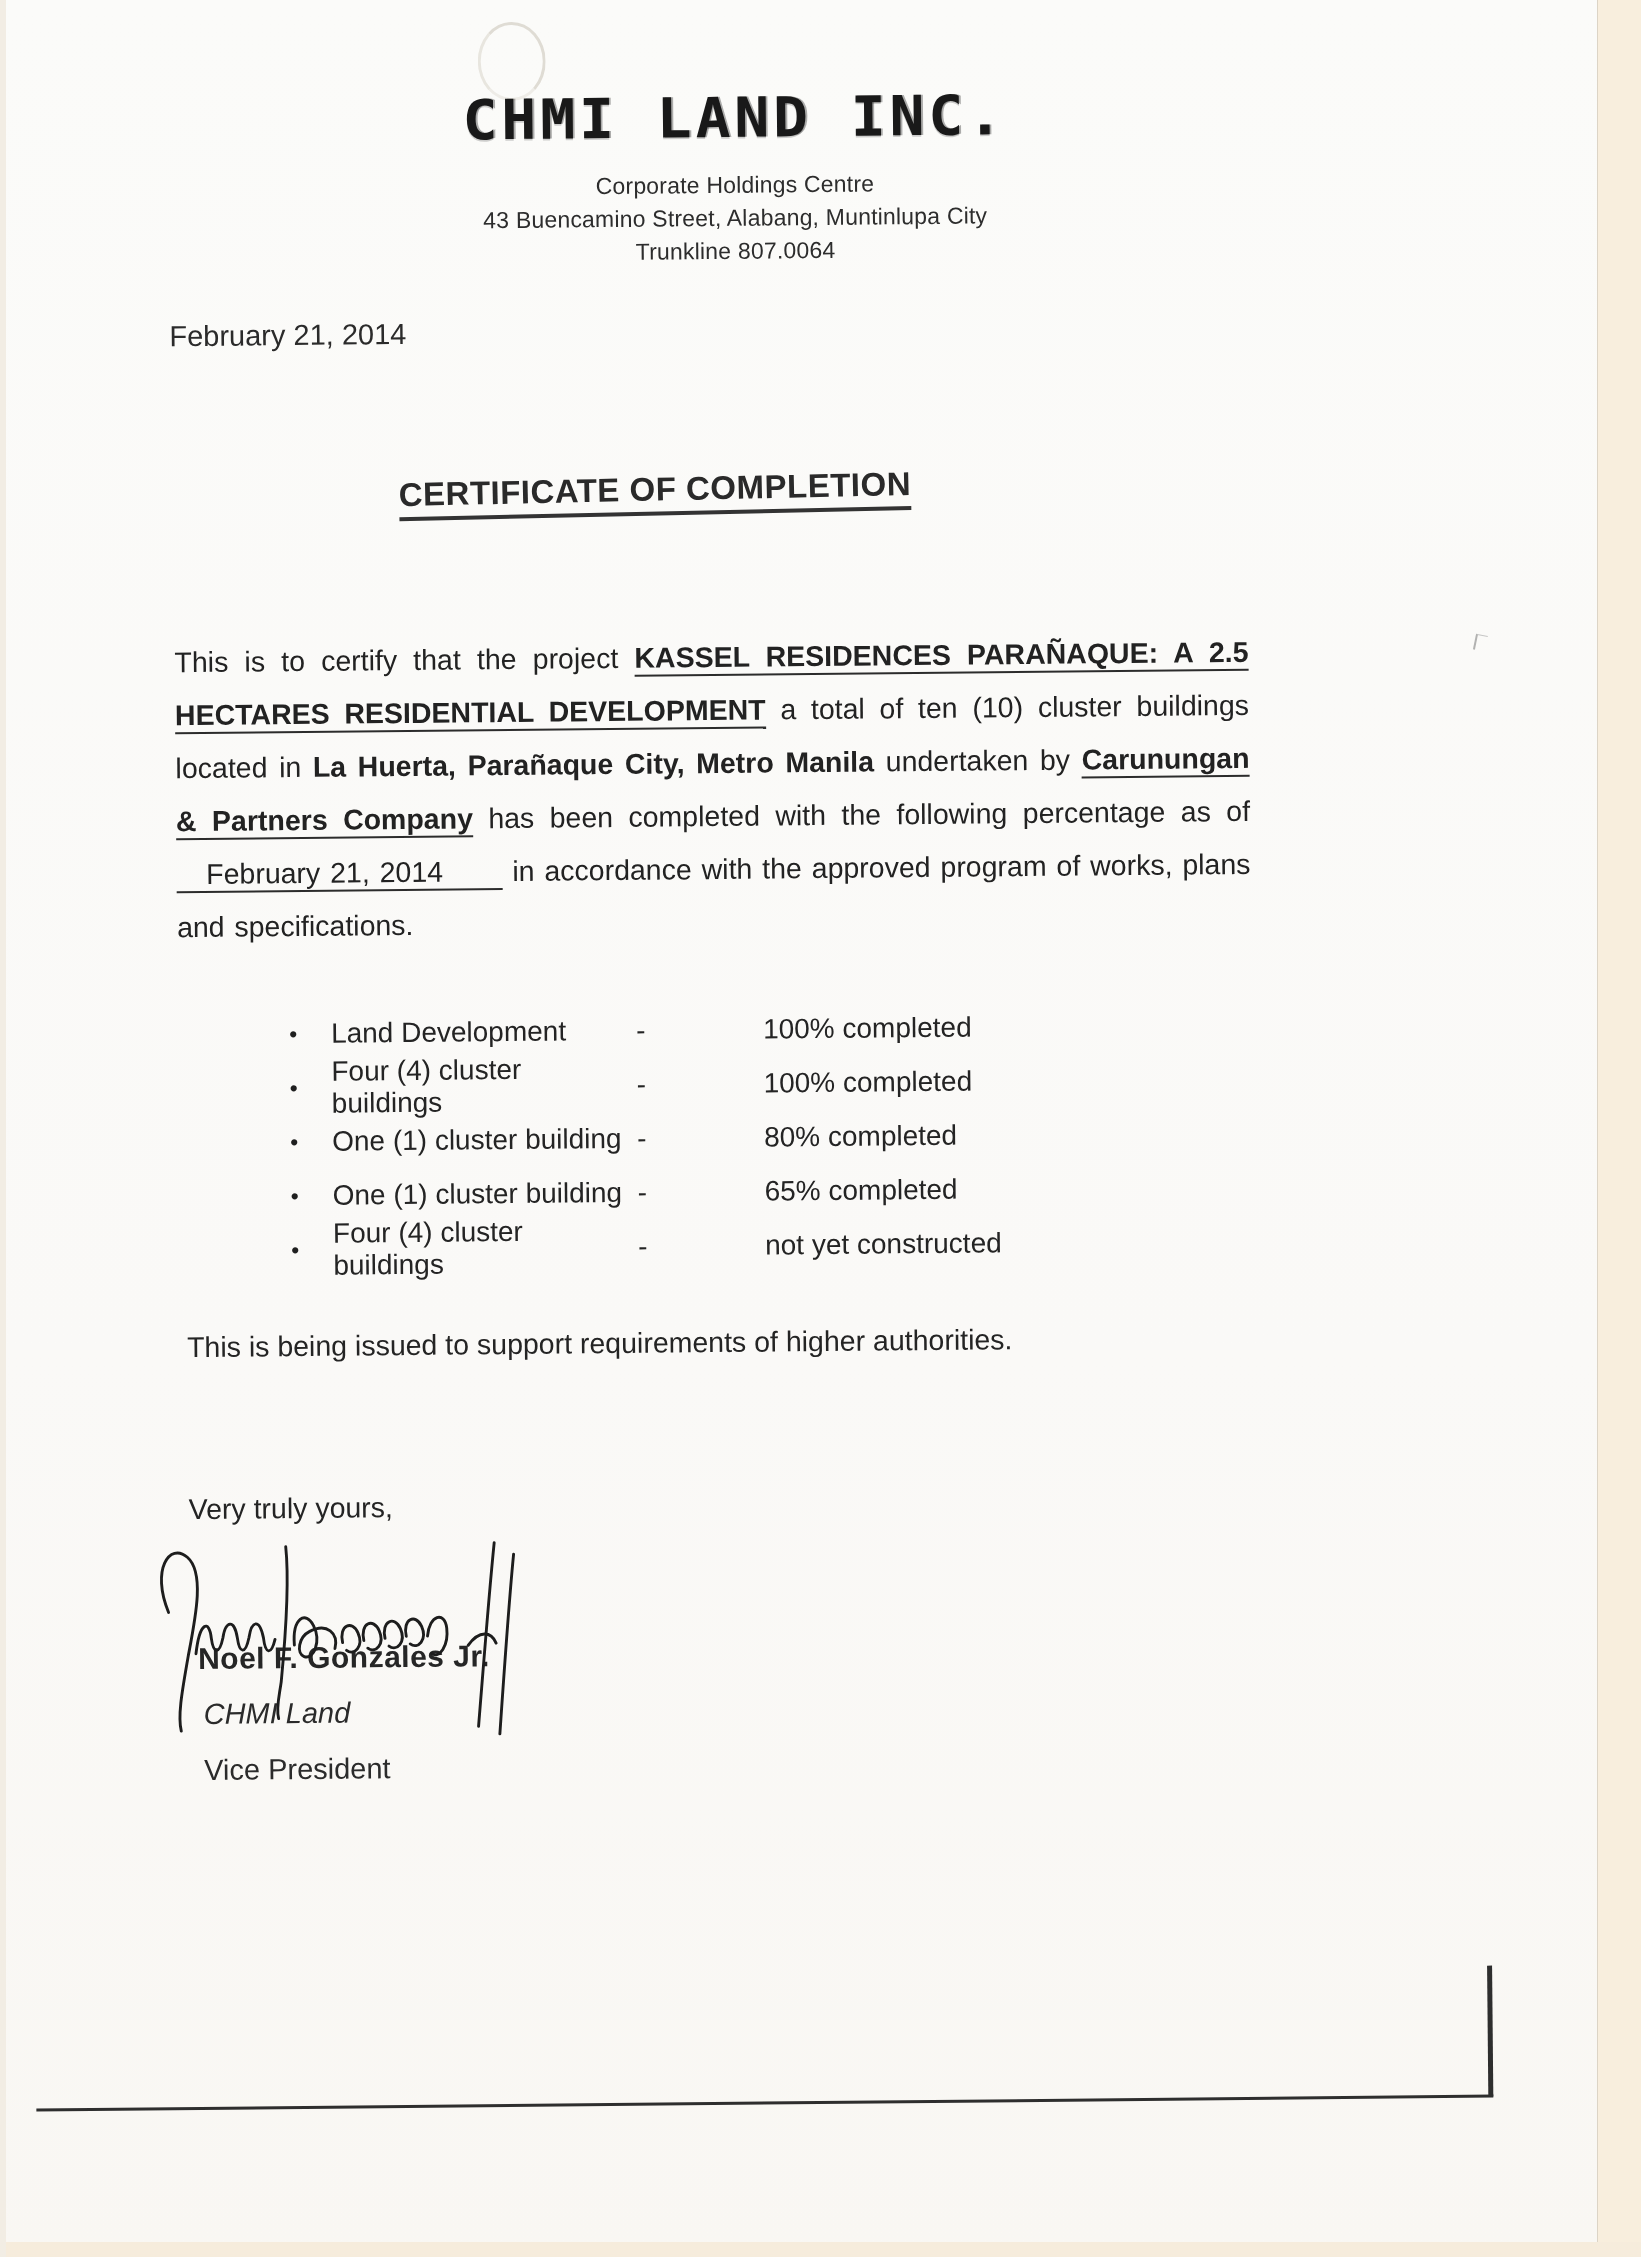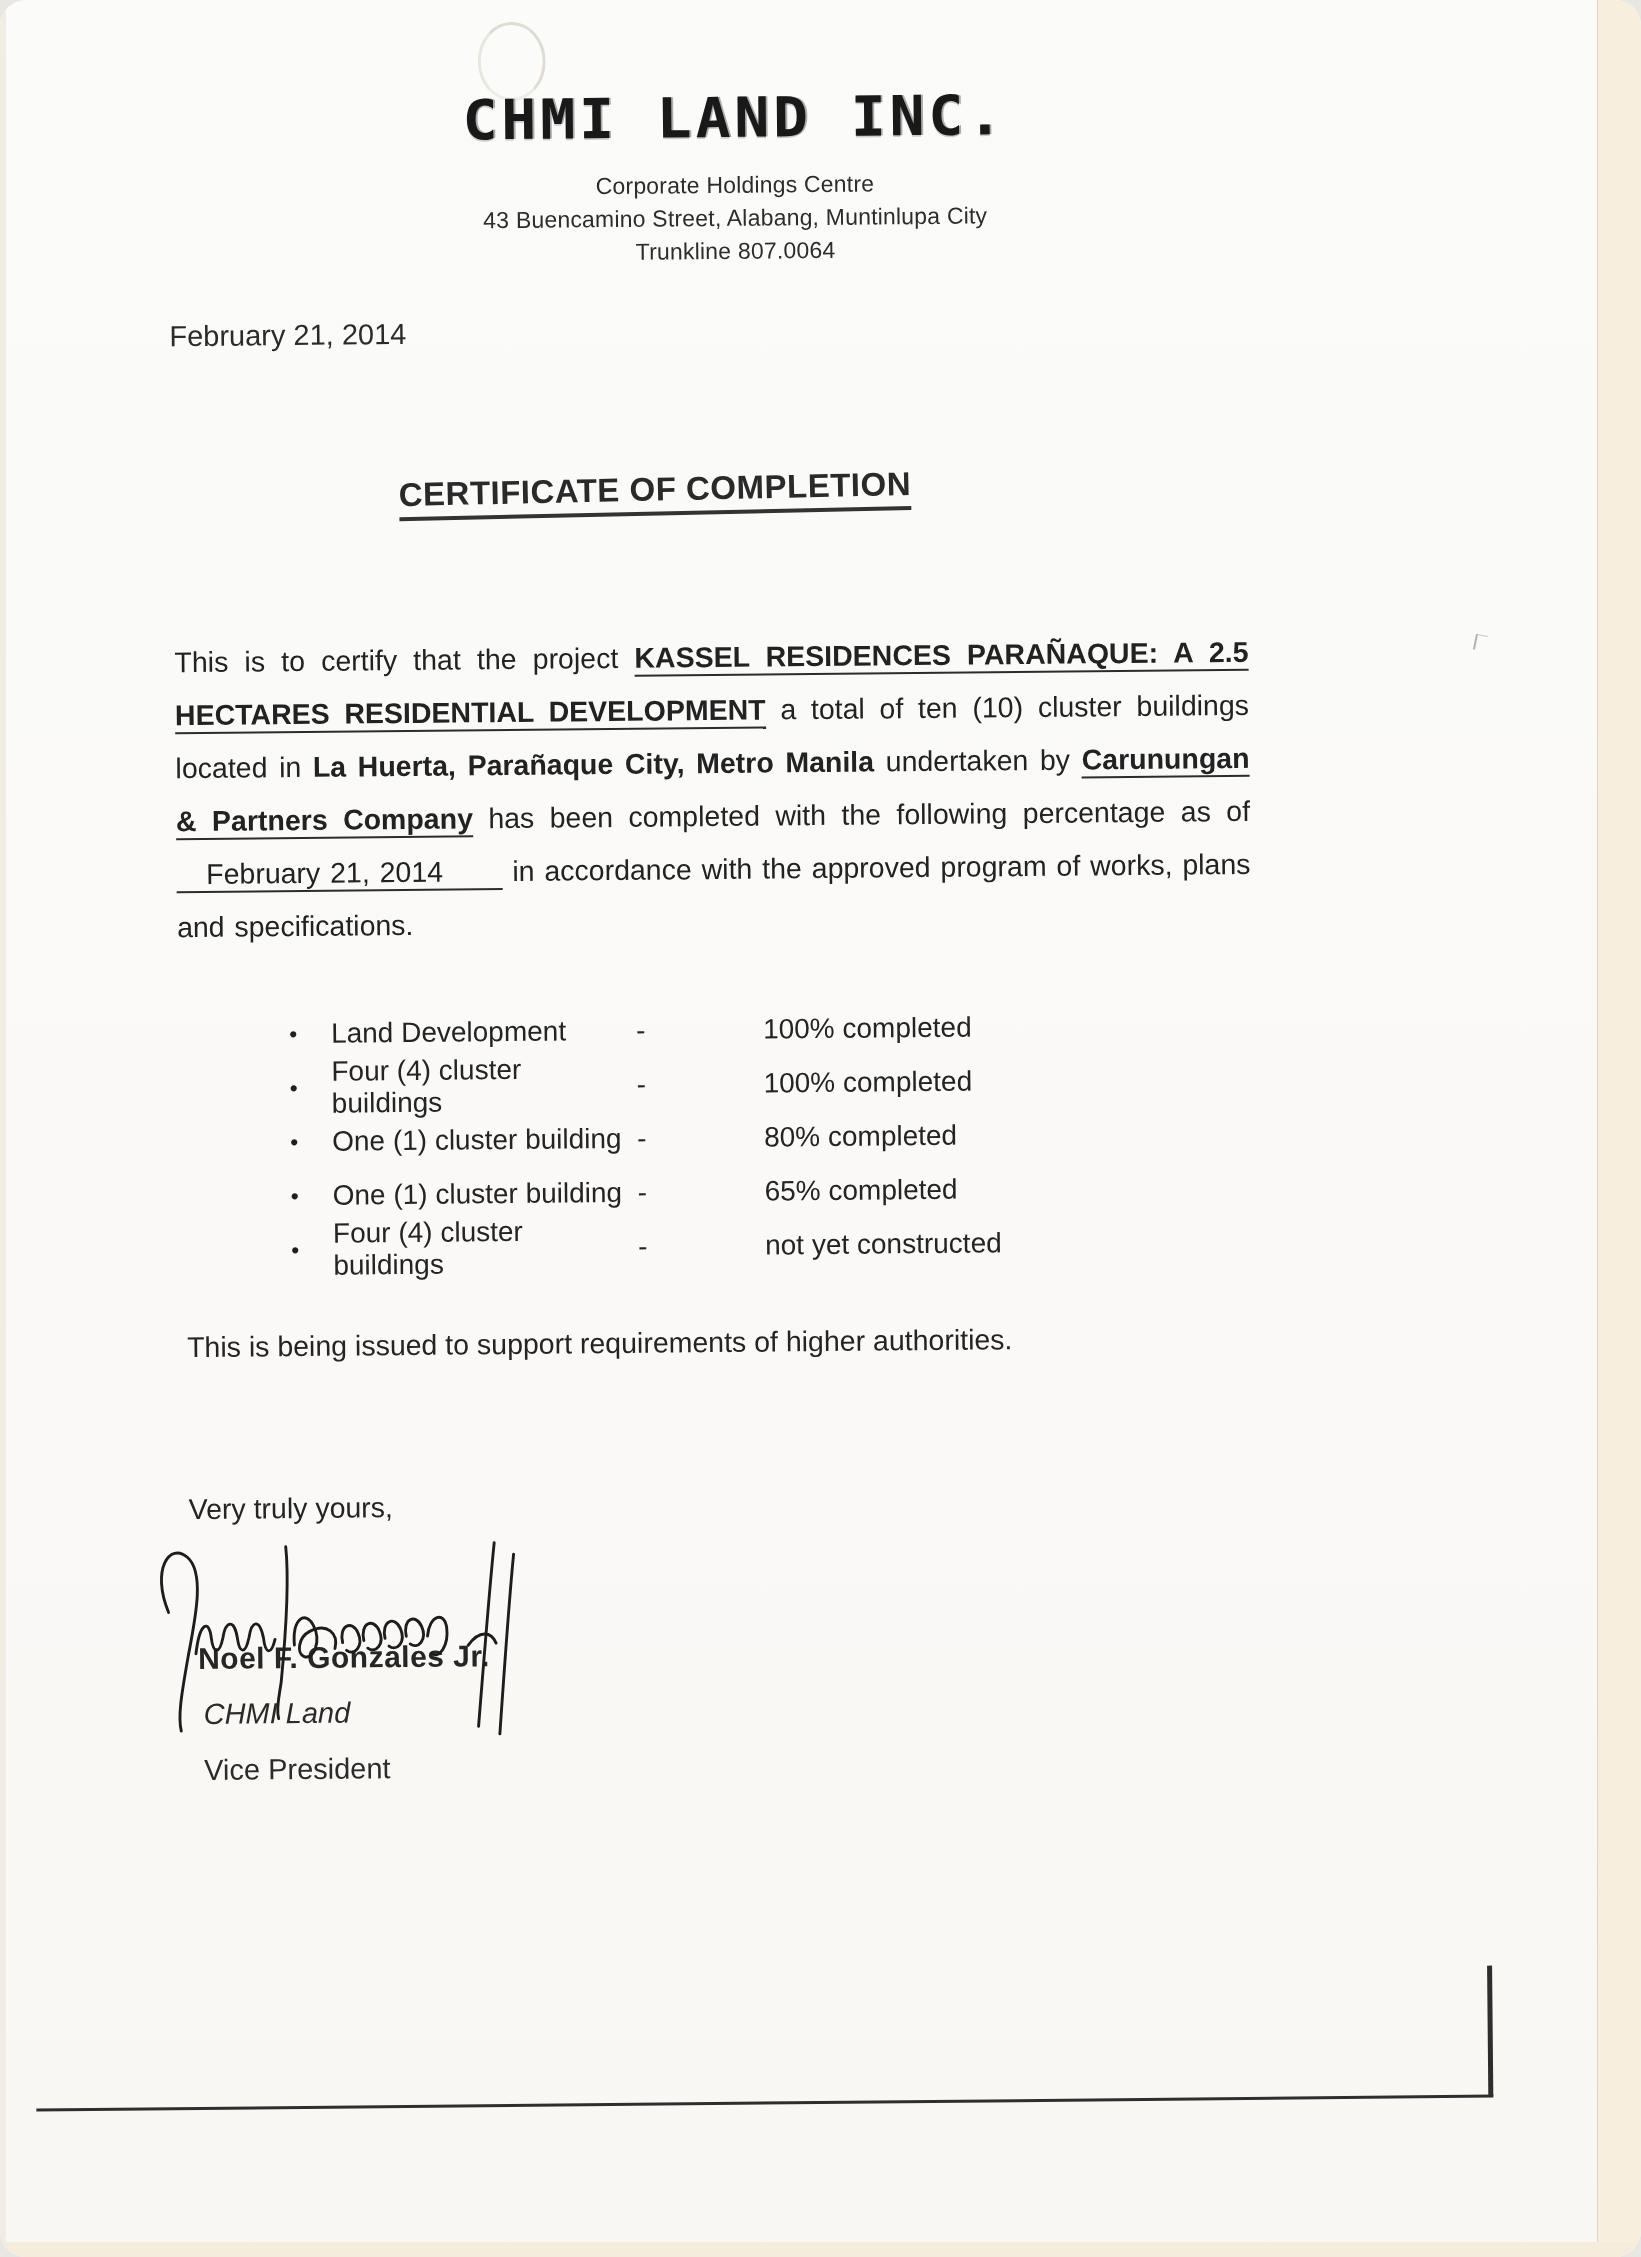--- a/index.html
+++ b/index.html
@@ -7,21 +7,20 @@
     --ink:#262626;
     --scanner_edge:#f8eedd;
   }
   html,body{margin:0;padding:0;}
   body{background:#e9e7e2;font-family:"Liberation Sans", sans-serif;}
   .page{
     position:relative;width:1641px;height:2257px;overflow:hidden;
     background:var(--paper);
     background-image:linear-gradient(180deg,#fbfbf9 0%,#faf9f7 60%,#f9f7f3 100%);
     color:var(--ink);
-    border-radius:26px;
   }
   .content{
     position:absolute;left:0;top:0;width:1641px;height:2257px;
     transform:rotate(-0.55deg);
   }
   .punch-hole{
     position:absolute;left:488px;top:19.3px;width:62px;height:73px;border-radius:50%;
     border:3.9px solid #ddd9d1;
     border-bottom-color:#edebe6;border-left-color:#e7e4dd;
     opacity:.9;

